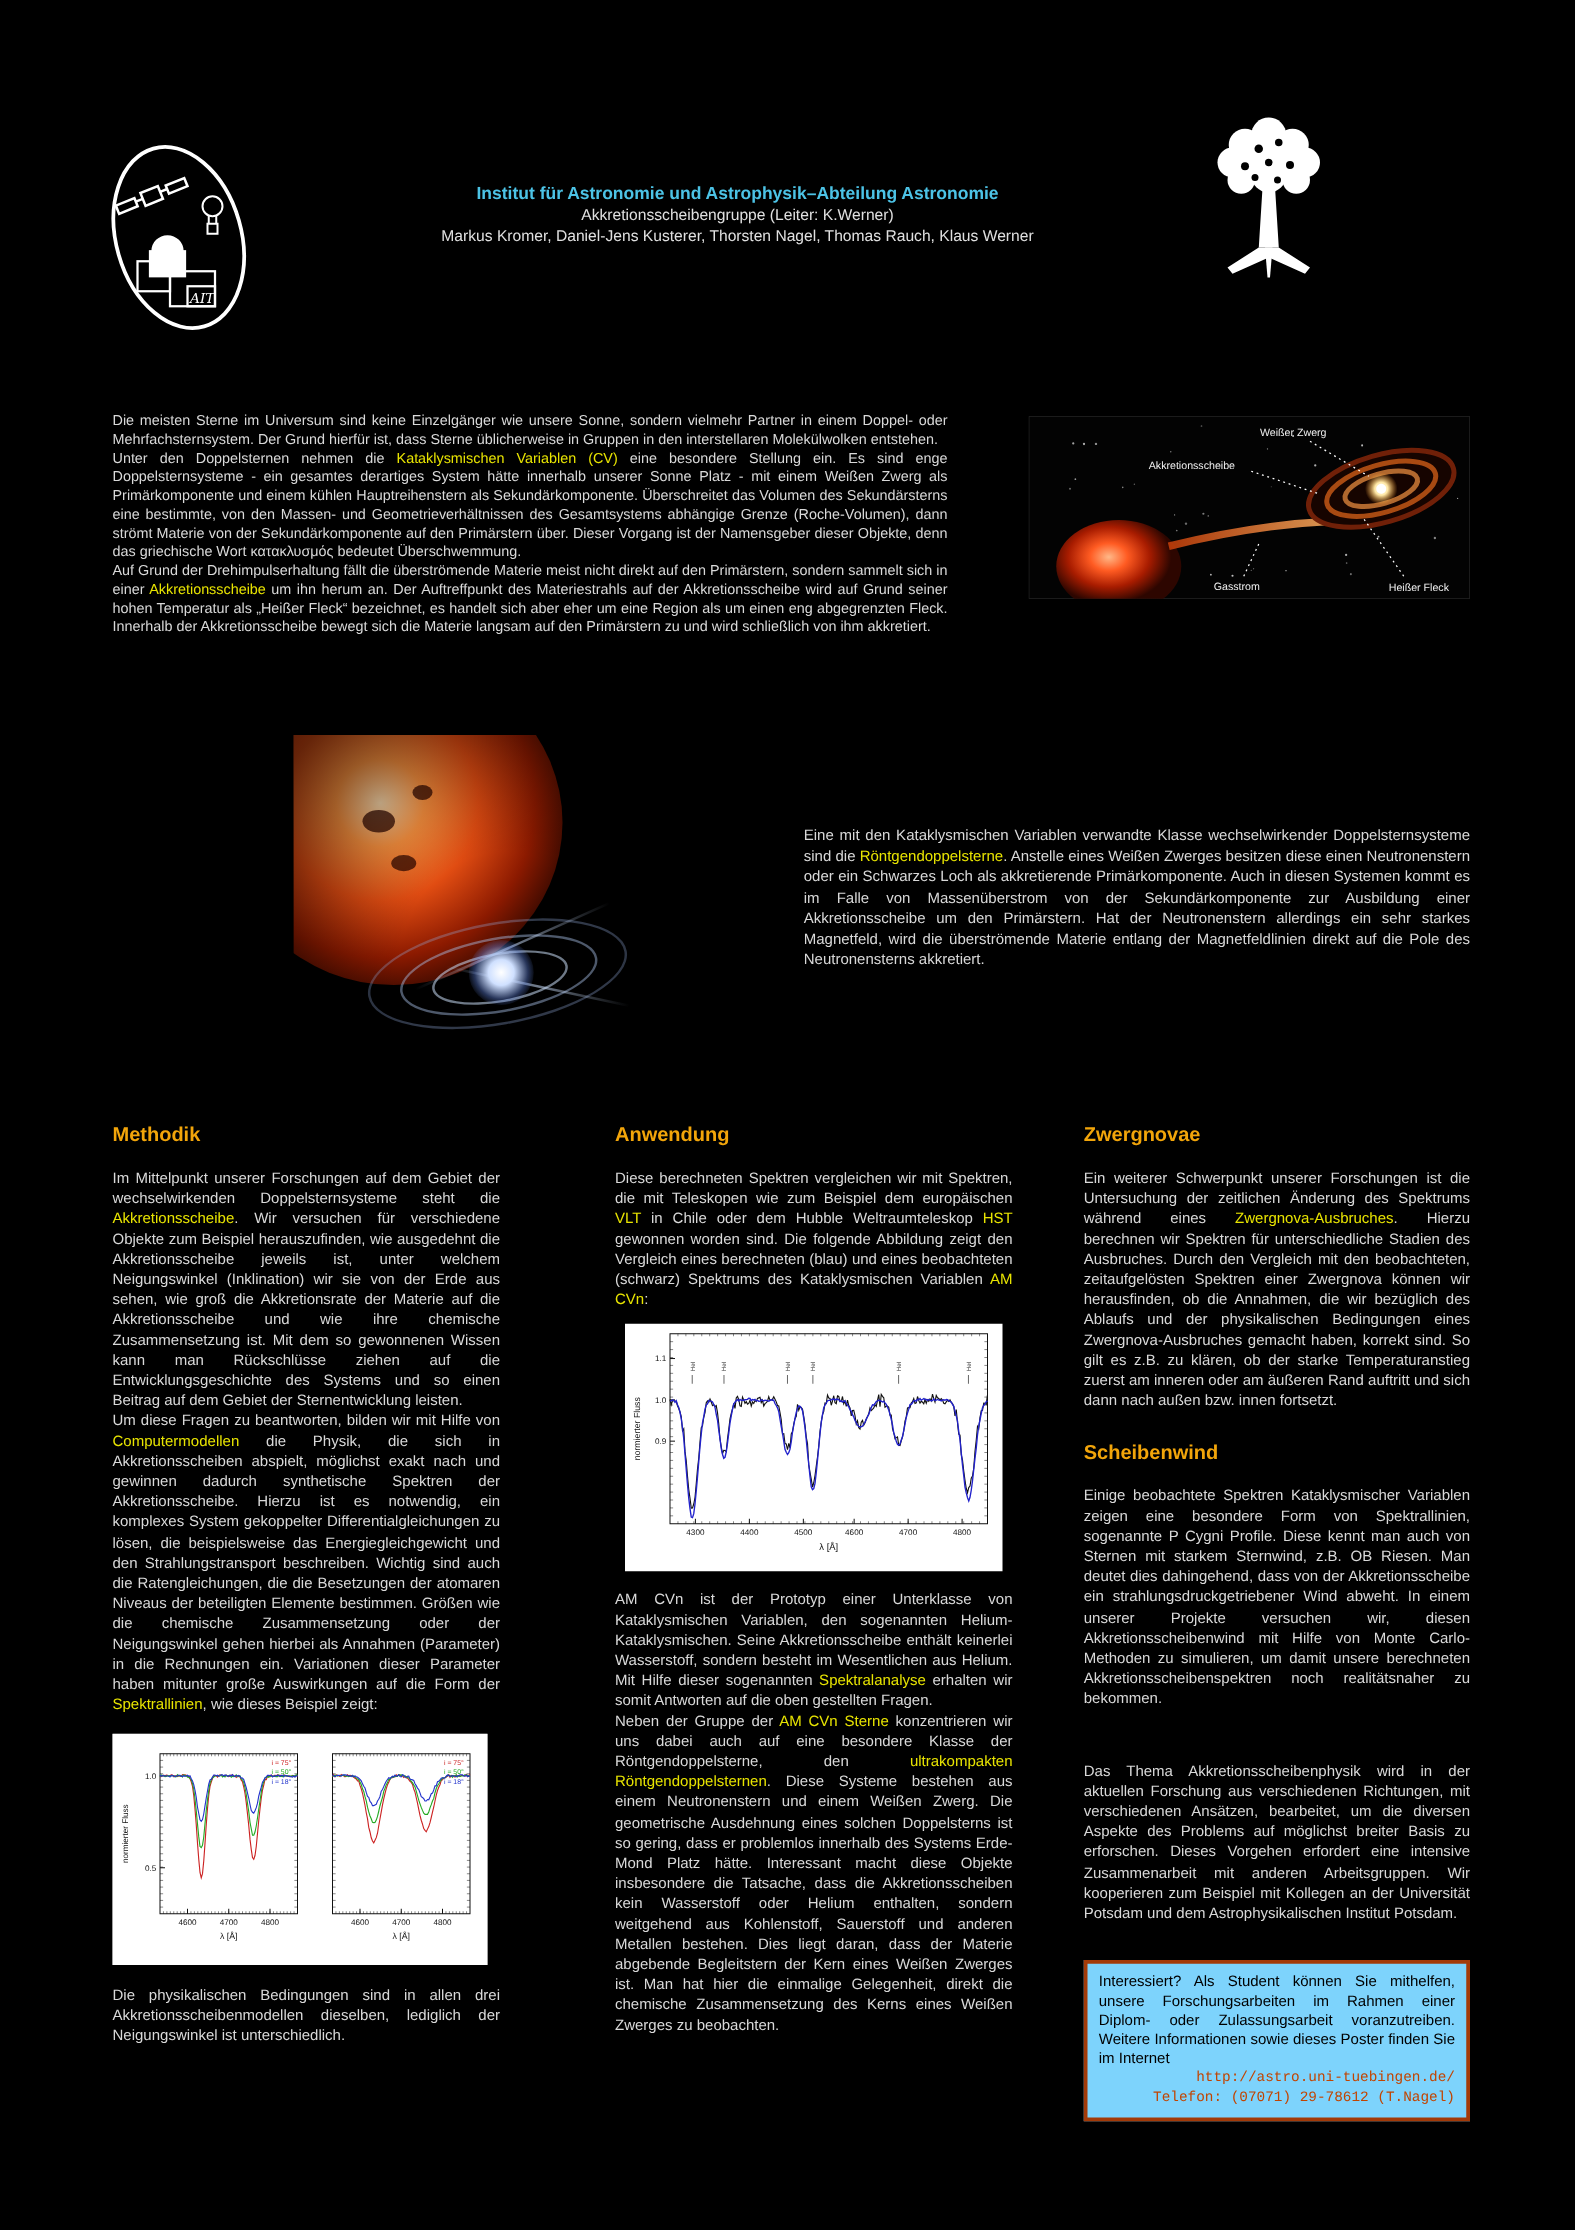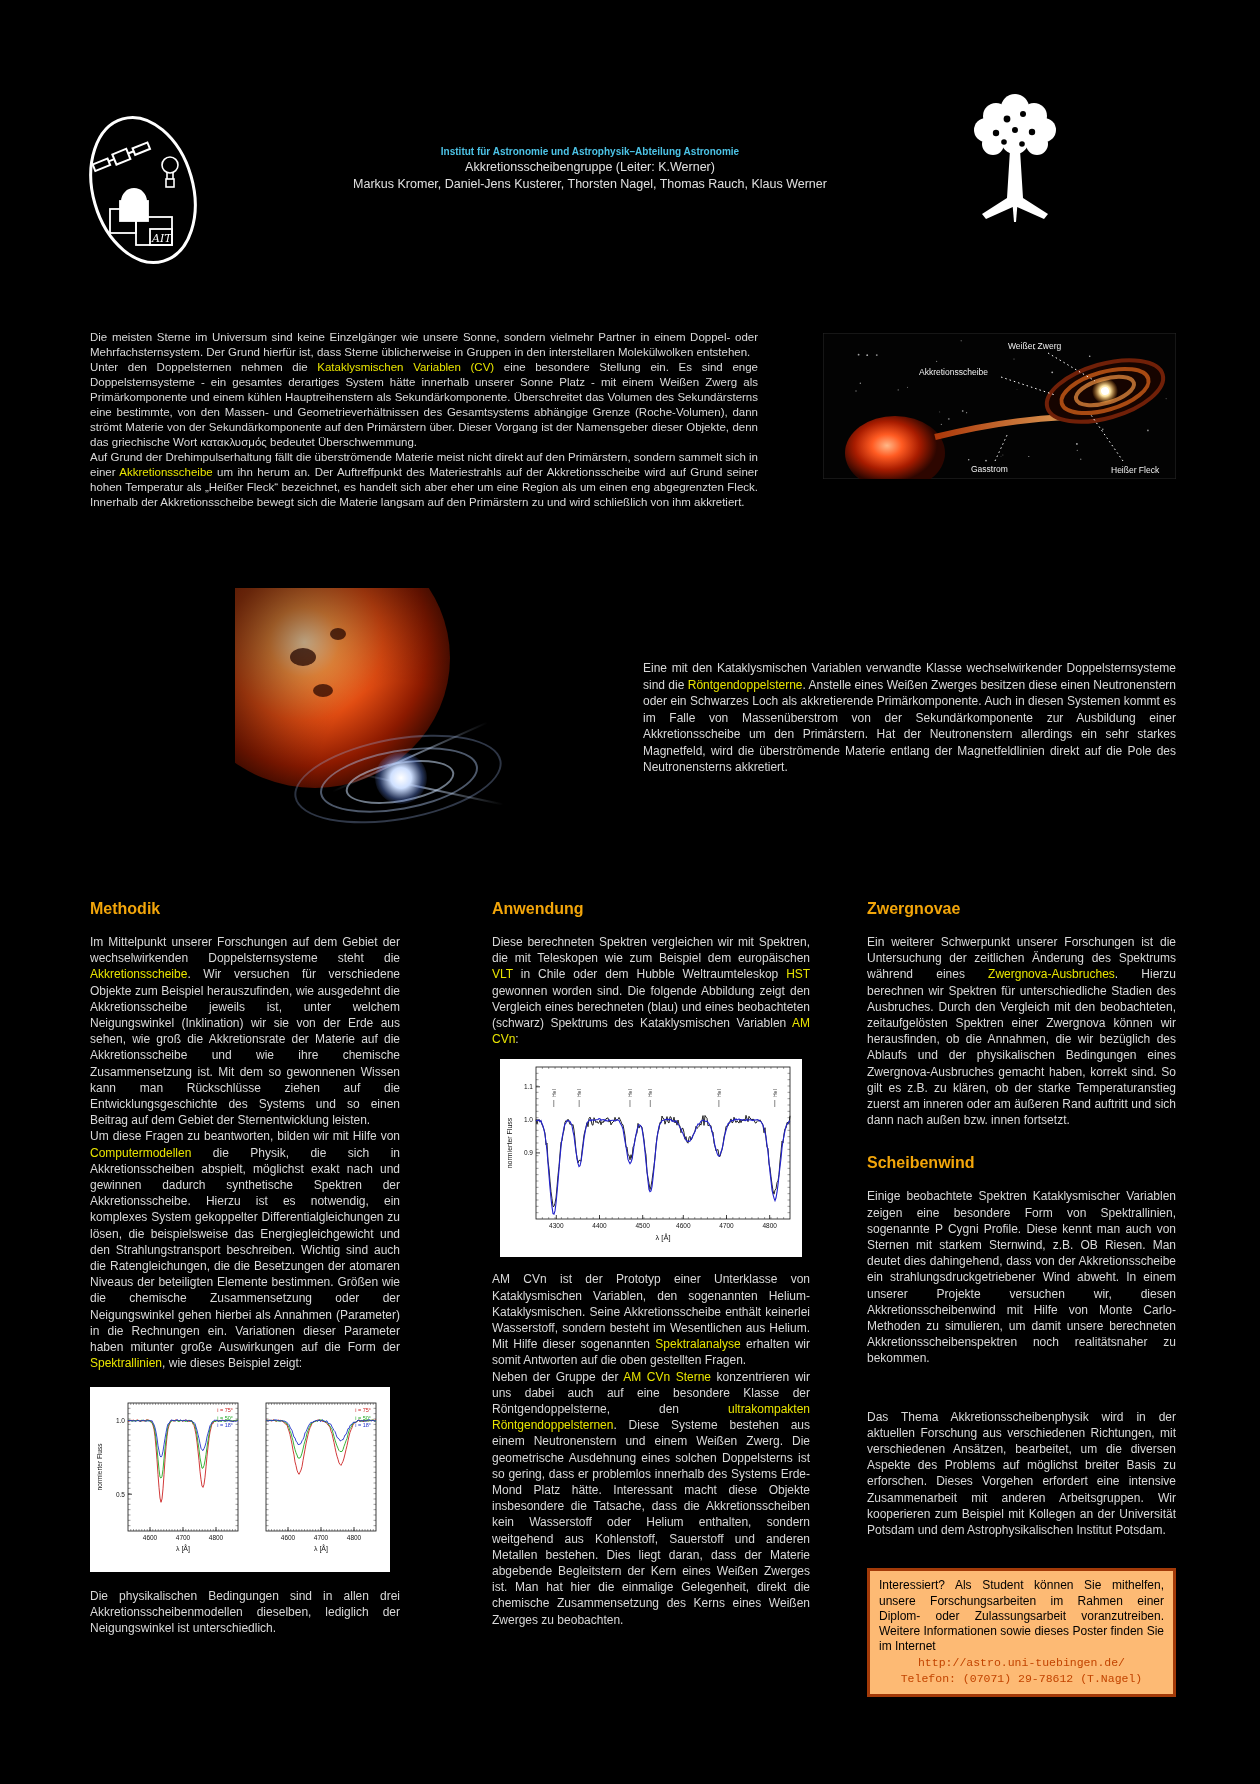--- a/index.html
+++ b/index.html
@@ -6,28 +6,28 @@
   #poster{position:relative;width:1260px;height:1784px;background:#000;overflow:hidden;
           font-family:"Liberation Sans",sans-serif;}
   .abs{position:absolute;}
   .body-text{color:#d9d9d9;font-size:12px;line-height:16.2px;text-align:justify;}
   .body-text p{margin:0;}
   .intro-text{font-size:11.5px;line-height:15px;}
   .hl{color:#e8e400;}
   .colhead{color:#f2a50a;font-size:16px;font-weight:bold;margin:0 0 16px 0;}
   .header{left:240px;top:126px;width:700px;text-align:center;}
   .title{color:#4cc3e6;font-size:44px;font-weight:normal;letter-spacing:0.5px;margin:0;}
-  .subtitle{color:#4cc3e6;font-size:10px;font-weight:bold;margin-top:20px;}
+  .subtitle{color:#4cc3e6;font-size:14px;font-weight:bold;margin-top:20px;}
   .hline{color:#e0e0e0;font-size:12.5px;margin-top:3px;}
   .figure-box{background:#ffffff;}
   .caption{color:#d9d9d9;font-size:12px;line-height:16px;text-align:justify;margin-top:16px;}
-  .infobox{background:#fdba74;border:3px solid #a33a08;color:#000;padding:7px 9px 8px 9px;
+  .infobox{background:#7dd3fc;border:3px solid #a33a08;color:#000;padding:7px 9px 8px 9px;
            font-size:12px;line-height:15.2px;text-align:justify;margin-top:30px;}
   .infobox .mono{display:block;font-family:"Liberation Mono",monospace;color:#c24400;
-                 font-size:11.5px;line-height:15px;margin-top:1px;text-align:center;}
+                 font-size:11.5px;line-height:15px;margin-top:1px;text-align:right;}
   
   .garlick{left:235px;top:588px;width:270px;height:258px;background:#000;overflow:hidden;}
   .gstar{position:absolute;left:-55px;top:-60px;width:270px;height:260px;border-radius:50%;
     background:radial-gradient(circle at 46% 44%, #ffdcae 0%, #ff9440 17%, #e04c12 38%, #8c1a00 60%, #2d0700 78%, rgba(0,0,0,0) 85%);}
   .gspot{position:absolute;border-radius:50%;background:rgba(50,8,0,.75);}
   .gring{position:absolute;border-radius:50%;border:2px solid rgba(150,175,225,.32);}
   .gglow{position:absolute;border-radius:50%;
     background:radial-gradient(circle, #ffffff 0%, #cfe0ff 28%, rgba(110,150,255,.35) 58%, rgba(0,0,30,0) 75%);}
   .gstreak{position:absolute;height:2px;
     background:linear-gradient(90deg, rgba(0,0,0,0), rgba(205,225,255,.55), rgba(0,0,0,0));}

